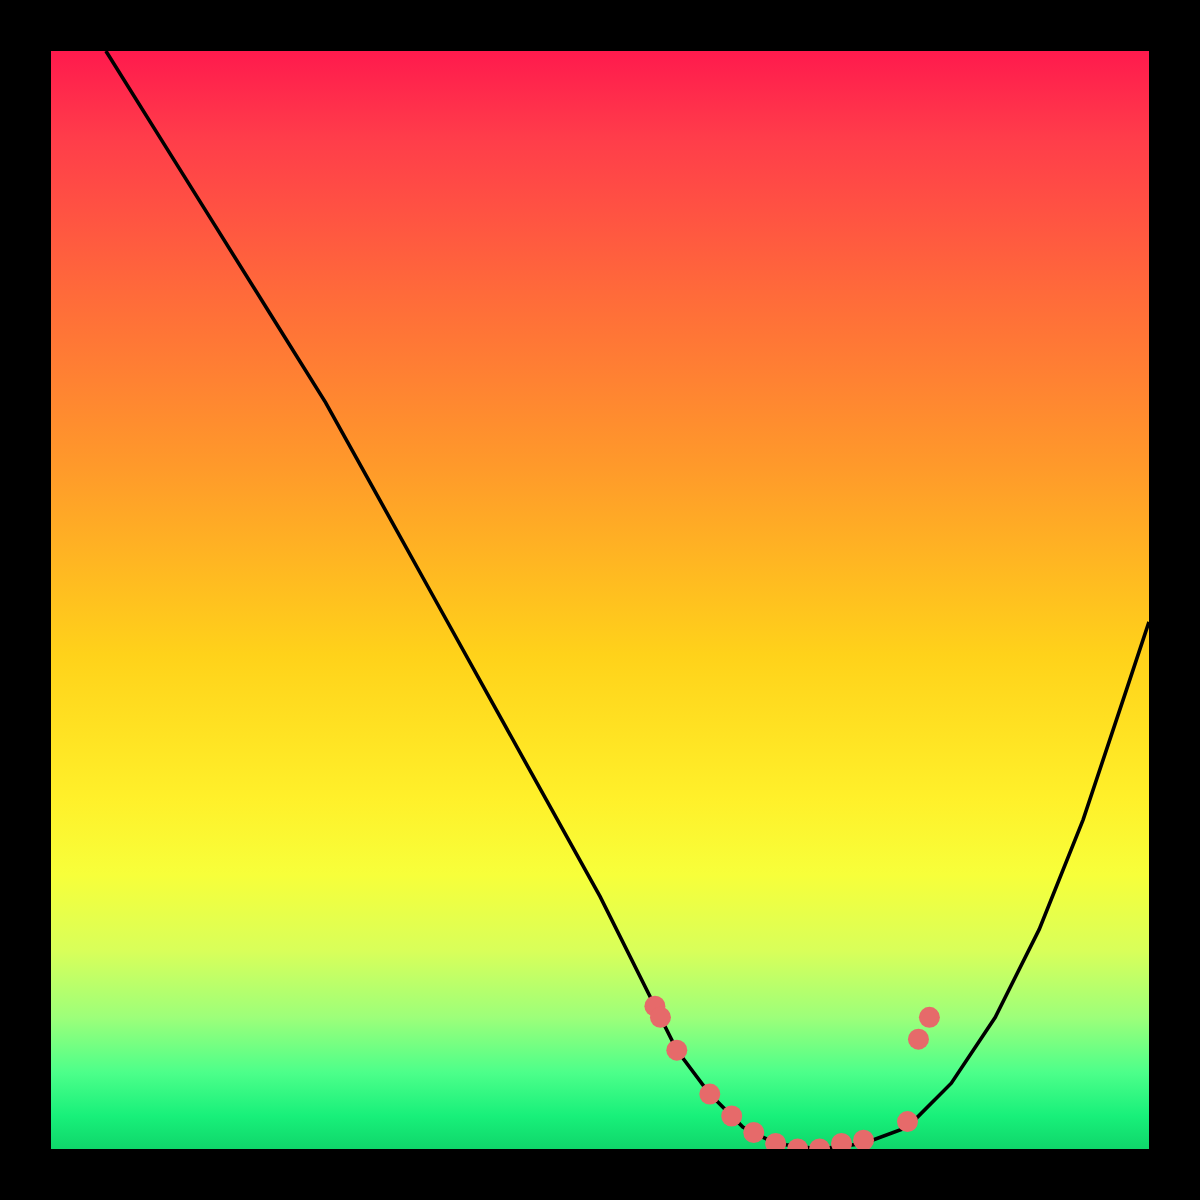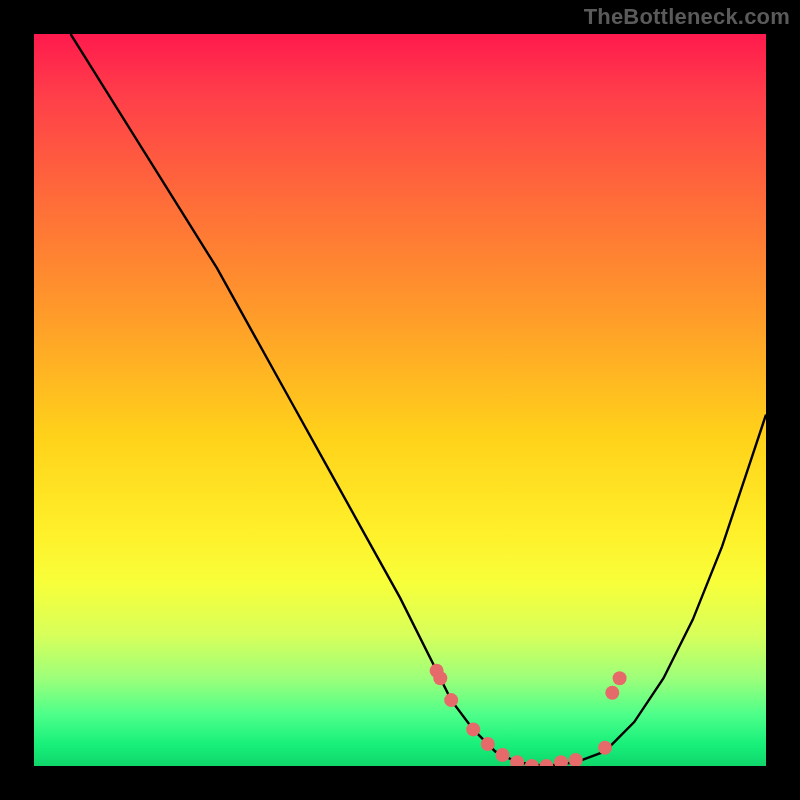--- a/index.html
+++ b/index.html
@@ -55,21 +55,20 @@
     top: 0;
     width: 732px;
     height: 732px;
   }
 </style>
 </head>
 <body>
 
 <div class="stage">
 
-  <div class="watermark">TheBottleneck.com</div>
 
   <div class="plot">
     <svg class="curve" viewBox="0 0 732 732" preserveAspectRatio="none">
       <path fill="none" stroke="#000" stroke-width="2.4" d="M36.6 0.0 L73.2 58.6 L109.8 117.1 L146.4 175.7 L183.0 234.2 L219.6 300.1 L256.2 366.0 L292.8 431.9 L329.4 497.8 L366.0 563.6 L402.6 636.8 L417.2 666.1 L439.2 695.4 L461.2 717.4 L483.1 728.3 L512.4 732.0 L541.7 728.3 L571.0 717.4 L600.2 688.1 L629.5 644.2 L658.8 585.6 L688.1 512.4 L717.4 424.6 L732.0 380.6"></path>
       <g>
           <circle cx="402.6" cy="636.8" r="7" fill="#e66a6a"></circle>
           <circle cx="406.3" cy="644.2" r="7" fill="#e66a6a"></circle>
           <circle cx="417.2" cy="666.1" r="7" fill="#e66a6a"></circle>
           <circle cx="439.2" cy="695.4" r="7" fill="#e66a6a"></circle>
           <circle cx="453.8" cy="710.0" r="7" fill="#e66a6a"></circle>

